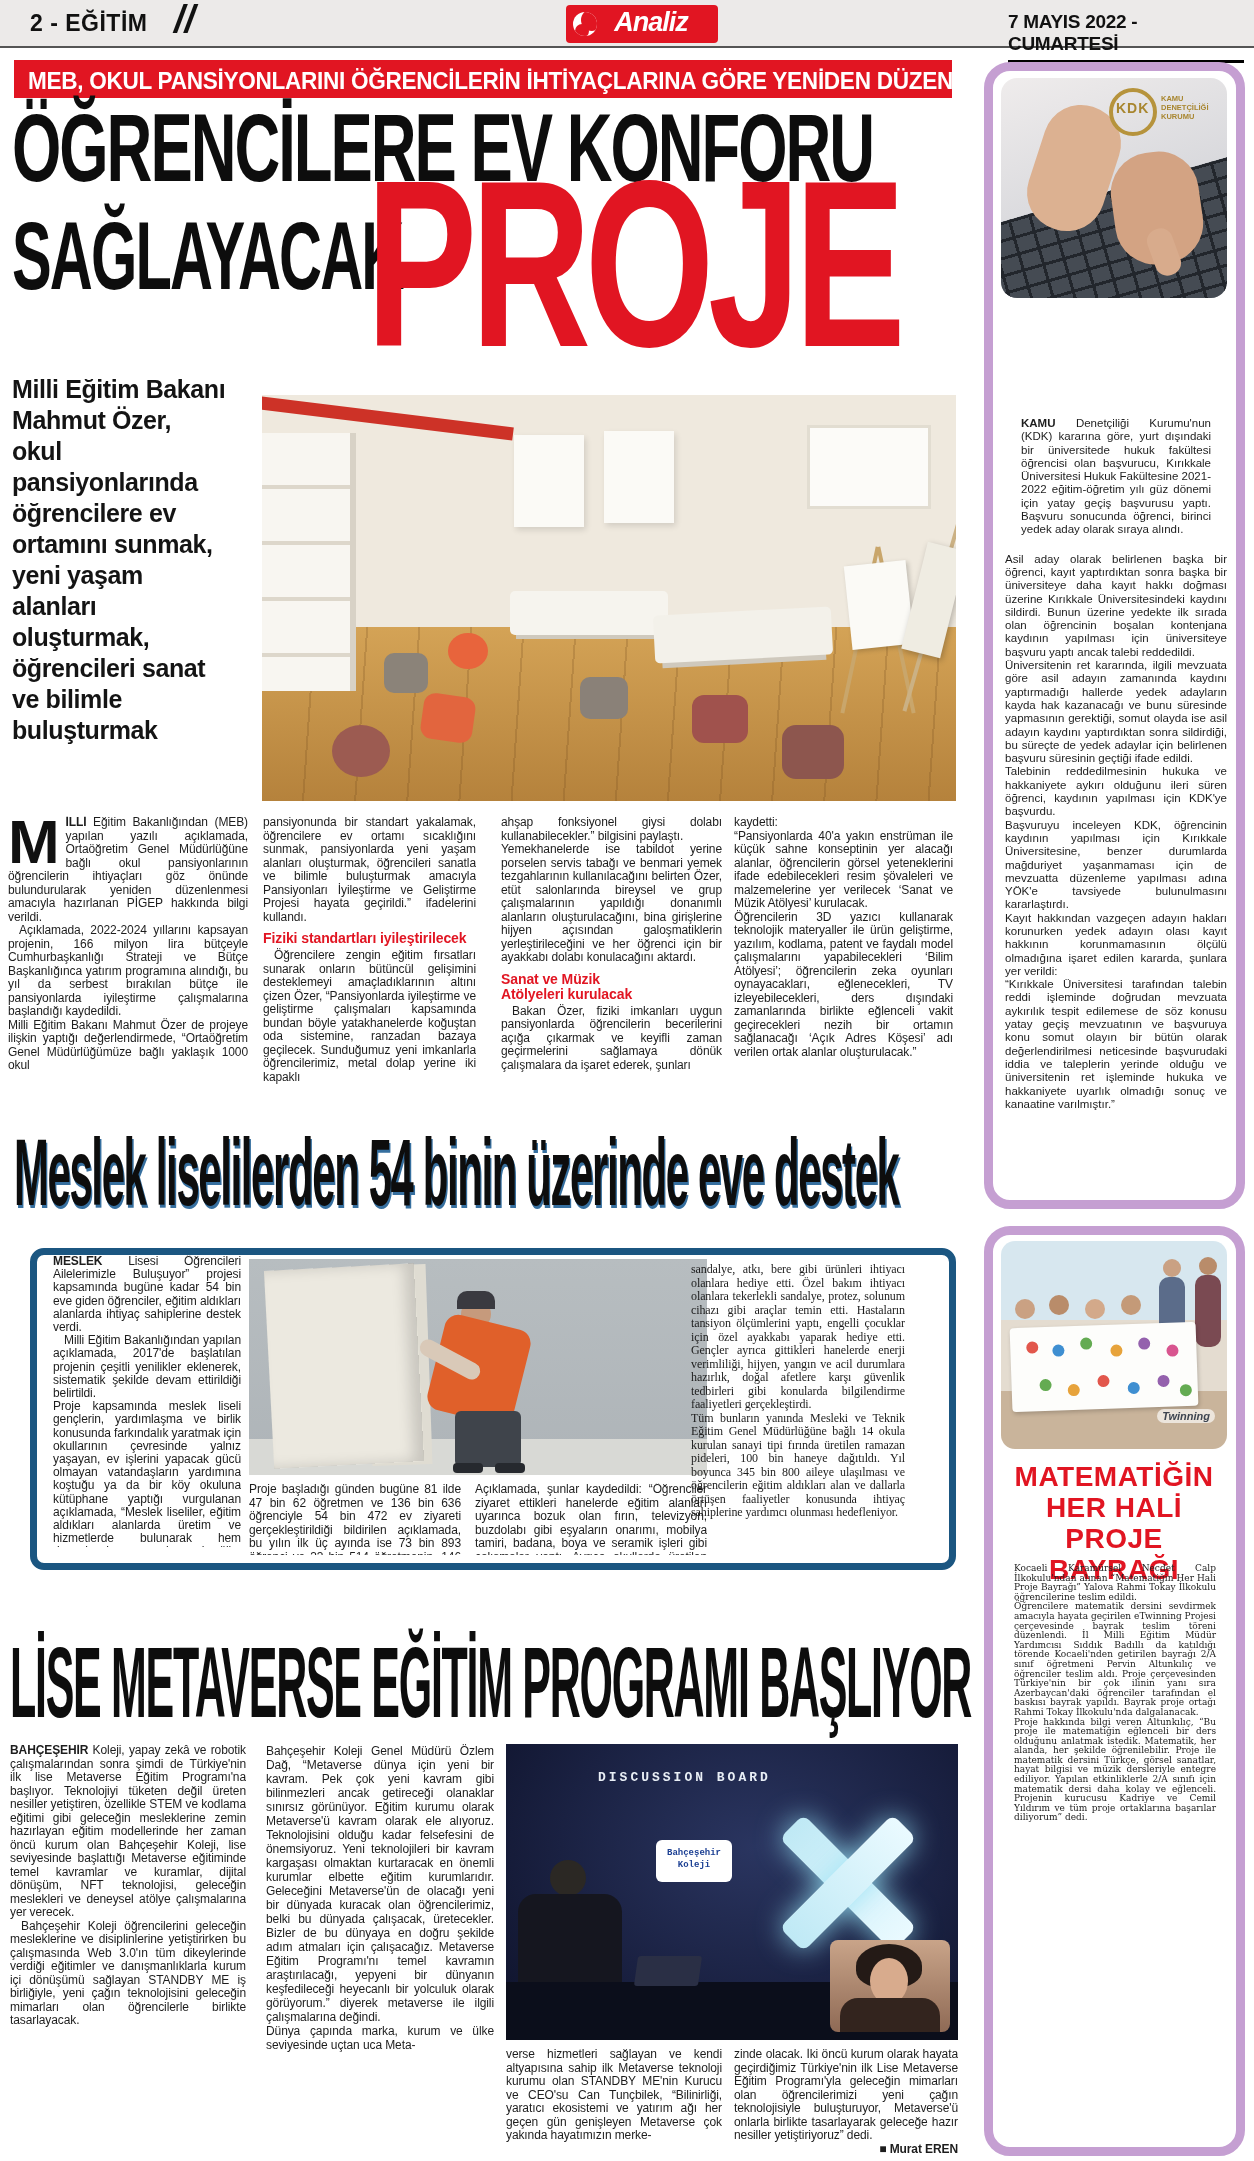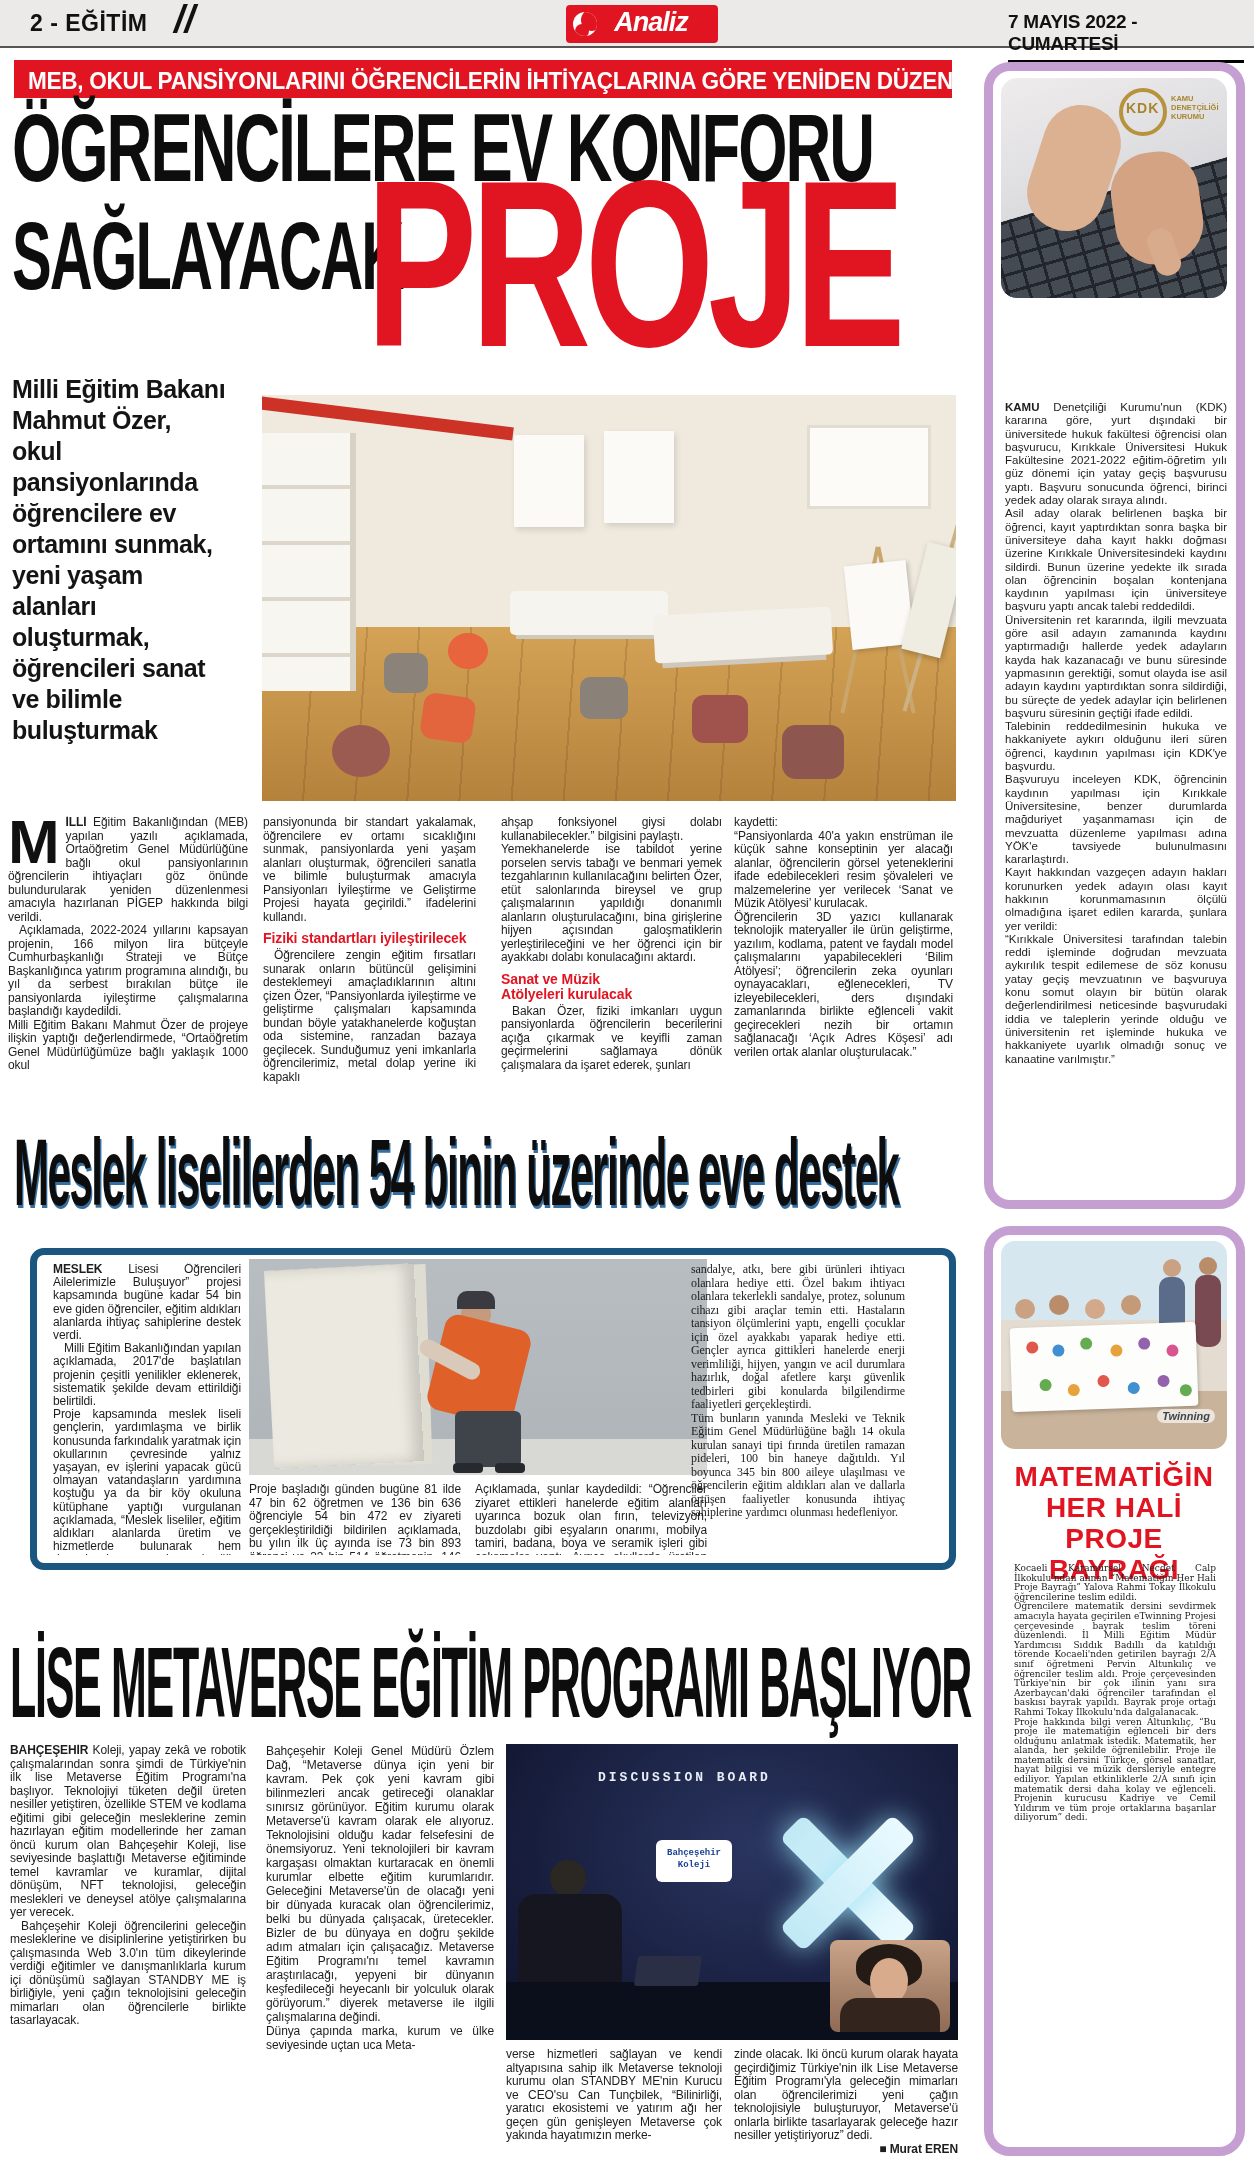--- a/index.html
+++ b/index.html
@@ -112,43 +112,43 @@
 “Pansiyonlarda 40'a yakın enstrüman ile küçük sahne konseptinin yer alacağı alanlar, öğrencilerin görsel yeteneklerini ifade edebilecekleri resim şövaleleri ve malzemelerine yer verilecek ‘Sanat ve Müzik Atölyesi’ kurulacak.
 Öğrencilerin 3D yazıcı kullanarak teknolojik materyaller ile ürün geliştirme, yazılım, kodlama, patent ve faydalı model çalışmalarını yapabilecekleri ‘Bilim Atölyesi’; öğrencilerin zeka oyunları oynayacakları, eğlenecekleri, TV izleyebilecekleri, ders dışındaki zamanlarında birlikte eğlenceli vakit geçirecekleri nezih bir ortamın sağlanacağı ‘Açık Adres Köşesi’ adı verilen ortak alanlar oluşturulacak.”</p>
   </div>
 
   <div class="abs card" style="left:984px;top:62px;width:243px;height:1129px;">
     <div class="abs photo" style="left:8px;top:7px;width:226px;height:220px;border-radius:16px;background:linear-gradient(160deg,#efecec,#c6c9d0);">
       <div class="abs" style="left:-34px;top:110px;width:330px;height:170px;transform:rotate(-16deg);background:#454b53;background-image:repeating-linear-gradient(0deg,transparent 0 14px,#22262c 14px 17px),repeating-linear-gradient(90deg,transparent 0 18px,#22262c 18px 21px);"></div>
       <div class="abs" style="left:34px;top:26px;width:78px;height:128px;border-radius:38px;background:#dcb191;transform:rotate(18deg);"></div>
       <div class="abs" style="left:112px;top:74px;width:88px;height:112px;border-radius:40px;background:#d3a383;transform:rotate(-8deg);"></div>
       <div class="abs" style="left:150px;top:150px;width:26px;height:48px;border-radius:12px;background:#d8ab8c;transform:rotate(-20deg);"></div>
-      <div class="abs" style="left:118px;top:8px;width:104px;height:54px;">
+      <div class="abs" style="left:108px;top:8px;width:104px;height:54px;">
         <span class="abs" style="left:0;top:2px;width:40px;height:40px;border:4px solid #b6933c;border-radius:50%;"></span>
         <span class="abs" style="left:7px;top:14px;font-size:14px;font-weight:900;color:#a8862f;letter-spacing:1px;">KDK</span>
         <span class="abs" style="left:52px;top:8px;width:52px;font-size:7.5px;font-weight:800;color:#a8862f;line-height:9px;text-align:left;">KAMU DENETÇİLİĞİ KURUMU</span>
       </div>
     </div>
     <div class="abs kdk-body" style="left:12px;top:330px;width:222px;height:790px;">
-      <p style="margin:0;"><span class="lead">KAMU</span><span> Denetçiliği Kurumu'nun (KDK) kararına göre, yurt dışındaki bir üniversitede hukuk fakültesi öğrencisi olan başvurucu, Kırıkkale Üniversitesi Hukuk Fakültesine 2021-2022 eğitim-öğretim yılı güz dönemi için yatay geçiş başvurusu yaptı. Başvuru sonucunda öğrenci, birinci yedek aday olarak sıraya alındı.</span></p>
+      <p style="margin:16px;"><span class="lead">KAMU</span><span> Denetçiliği Kurumu'nun (KDK) kararına göre, yurt dışındaki bir üniversitede hukuk fakültesi öğrencisi olan başvurucu, Kırıkkale Üniversitesi Hukuk Fakültesine 2021-2022 eğitim-öğretim yılı güz dönemi için yatay geçiş başvurusu yaptı. Başvuru sonucunda öğrenci, birinci yedek aday olarak sıraya alındı.</span></p>
       <p class="pre" style="margin:0;">Asil aday olarak belirlenen başka bir öğrenci, kayıt yaptırdıktan sonra başka bir üniversiteye daha kayıt hakkı doğması üzerine Kırıkkale Üniversitesindeki kaydını sildirdi. Bunun üzerine yedekte ilk sırada olan öğrencinin boşalan kontenjana kaydının yapılması için üniversiteye başvuru yaptı ancak talebi reddedildi.
 Üniversitenin ret kararında, ilgili mevzuata göre asil adayın zamanında kaydını yaptırmadığı hallerde yedek adayların kayda hak kazanacağı ve bunu süresinde yapmasının gerektiği, somut olayda ise asil adayın kaydını yaptırdıktan sonra sildirdiği, bu süreçte de yedek adaylar için belirlenen başvuru süresinin geçtiği ifade edildi.
 Talebinin reddedilmesinin hukuka ve hakkaniyete aykırı olduğunu ileri süren öğrenci, kaydının yapılması için KDK'ye başvurdu.
 Başvuruyu inceleyen KDK, öğrencinin kaydının yapılması için Kırıkkale Üniversitesine, benzer durumlarda mağduriyet yaşanmaması için de mevzuatta düzenleme yapılması adına YÖK'e tavsiyede bulunulmasını kararlaştırdı.
 Kayıt hakkından vazgeçen adayın hakları korunurken yedek adayın olası kayıt hakkının korunmamasının ölçülü olmadığına işaret edilen kararda, şunlara yer verildi:
 “Kırıkkale Üniversitesi tarafından talebin reddi işleminde doğrudan mevzuata aykırılık tespit edilemese de söz konusu yatay geçiş mevzuatının ve başvuruya konu somut olayın bir bütün olarak değerlendirilmesi neticesinde başvurudaki iddia ve taleplerin yerinde olduğu ve üniversitenin ret işleminde hukuka ve hakkaniyete uyarlık olmadığı sonuç ve kanaatine varılmıştır.”</p>
     </div>
   </div>
 
   <div class="abs" style="left:14px;top:1122px;">
     <span class="cond shadow-head" style="font-size:95px;line-height:100px;letter-spacing:-3px;transform:scaleX(.44);">Meslek liselilerden 54 binin üzerinde eve destek</span>
   </div>
 
   <div class="abs" style="left:30px;top:1248px;width:912px;height:308px;border:7px solid var(--blue);border-radius:14px;background:#fff;">
-    <div class="abs body-col" style="left:16px;top:8px;width:188px;height:292px;font-size:12px;line-height:13.2px;">
+    <div class="abs body-col" style="left:16px;top:0;width:188px;height:292px;font-size:12px;line-height:13.2px;">
       <p><span class="lead">MESLEK</span><span> Lisesi Öğrencileri Ailelerimizle Buluşuyor” projesi kapsamında bugüne kadar 54 bin eve giden öğrenciler, eğitim aldıkları alanlarda ihtiyaç sahiplerine destek verdi.</span></p>
       <p class="pre">Milli Eğitim Bakanlığından yapılan açıklamada, 2017'de başlatılan projenin çeşitli yenilikler eklenerek, sistematik şekilde devam ettirildiği belirtildi.
 Proje kapsamında meslek liseli gençlerin, yardımlaşma ve birlik konusunda farkındalık yaratmak için okullarının çevresinde yalnız yaşayan, ev işlerini yapacak gücü olmayan vatandaşların yardımına koştuğu ya da bir köy okuluna kütüphane yaptığı vurgulanan açıklamada, “Meslek liseliler, eğitim aldıkları alanlarda üretim ve hizmetlerde bulunarak hem deneyim kazanıyor hem de ülke ekonomisine katkıda bulunuyor.” ifadelerine yer verildi.</p>
     </div>
 
     <div class="abs photo" style="left:212px;top:4px;width:458px;height:216px;background:linear-gradient(#b7bdc0,#aeb4b8);">
       <div class="abs" style="left:0;top:180px;width:458px;height:36px;background:#d8d9d5;"></div>
       <div class="abs" style="left:120px;top:6px;width:60px;height:200px;background:#dfdcd2;transform:rotate(-2deg);"></div>
       <div class="abs" style="left:20px;top:8px;width:150px;height:198px;background:#ece9e0;transform:rotate(-3deg);box-shadow:inset -10px 0 14px rgba(0,0,0,.15);"></div>
       <div class="abs" style="left:212px;top:40px;width:30px;height:30px;border-radius:50%;background:#c69a7c;"></div>

